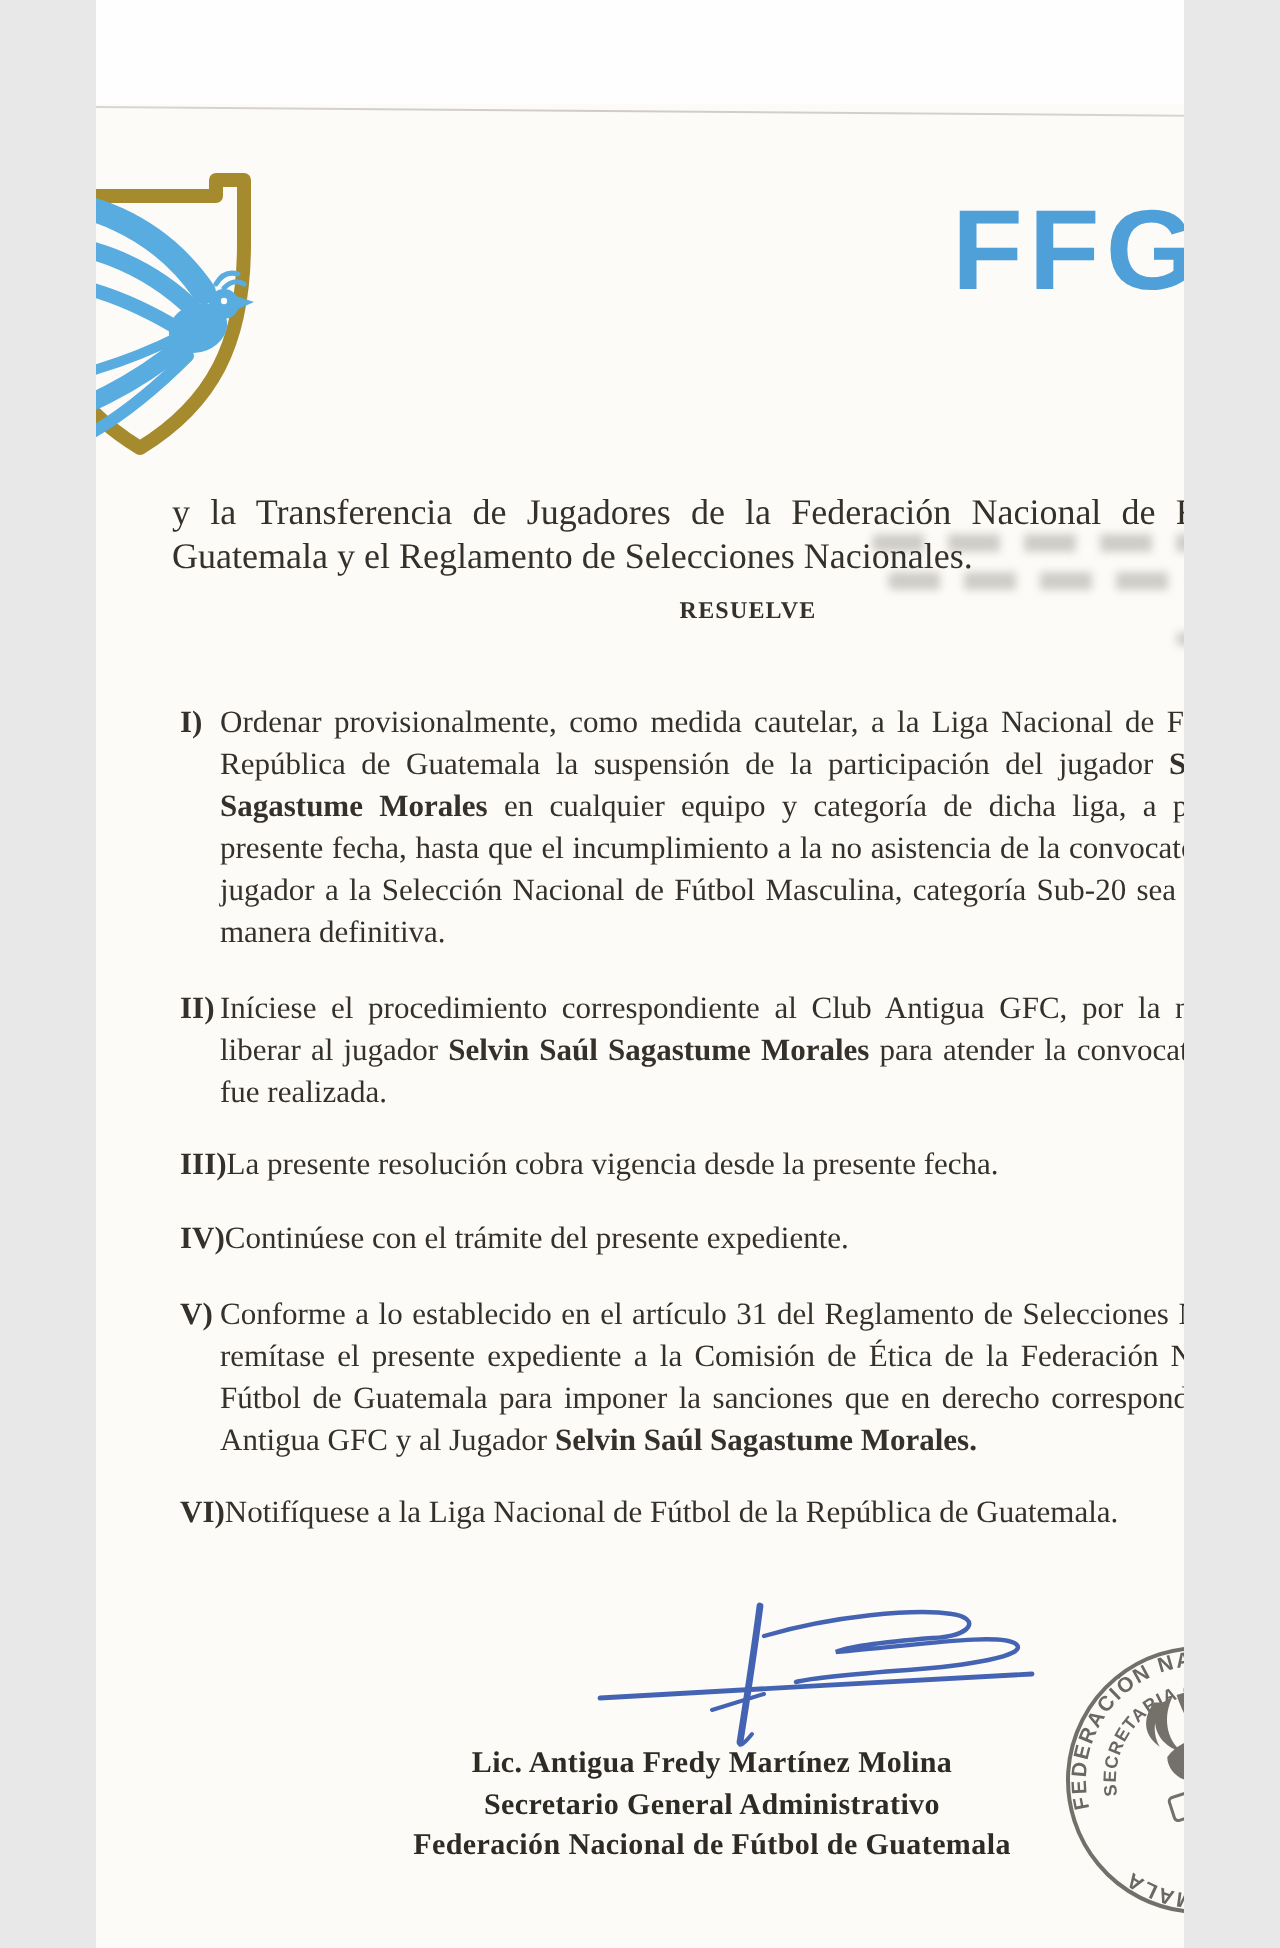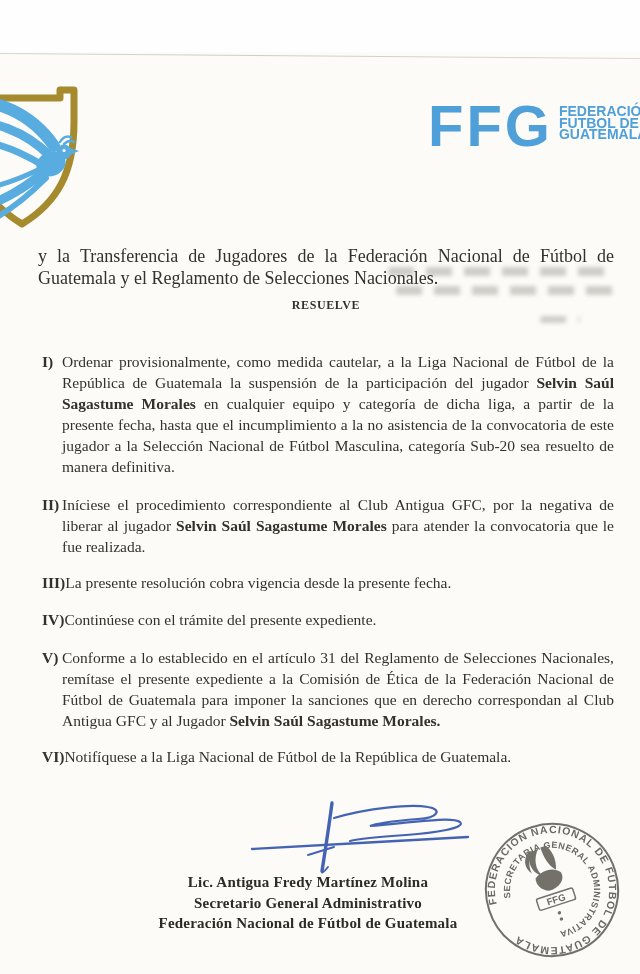--- a/index.html
+++ b/index.html
@@ -1,17 +1,17 @@
 <!DOCTYPE html>
 <html><head>
 <meta charset="utf-8">
 <style>
   html,body{margin:0;padding:0;background:#e8e8e8;}
   .page{
-    position:relative;width:640px;height:974px;margin:0 auto;
+    position:relative;width:544px;height:974px;margin:0 auto;
     background:#fcfbf8;overflow:hidden;
     font-family:"Liberation Serif","DejaVu Serif",serif;
     color:#35312a;
   }
   .scan-top{position:absolute;top:0;left:0;width:100%;height:52px;background:#fefefe;}
   .scan-line{position:absolute;top:53px;left:-6px;width:660px;height:1px;
     background:linear-gradient(90deg,#d8d6d2,#cfccc8 40%,#dbd8d4);transform:rotate(0.45deg);transform-origin:left center;}
   
   .crest{position:absolute;left:-36px;top:80px;width:152px;height:156px;}
   .wordmark{position:absolute;left:428px;top:98px;display:flex;align-items:flex-start;}

